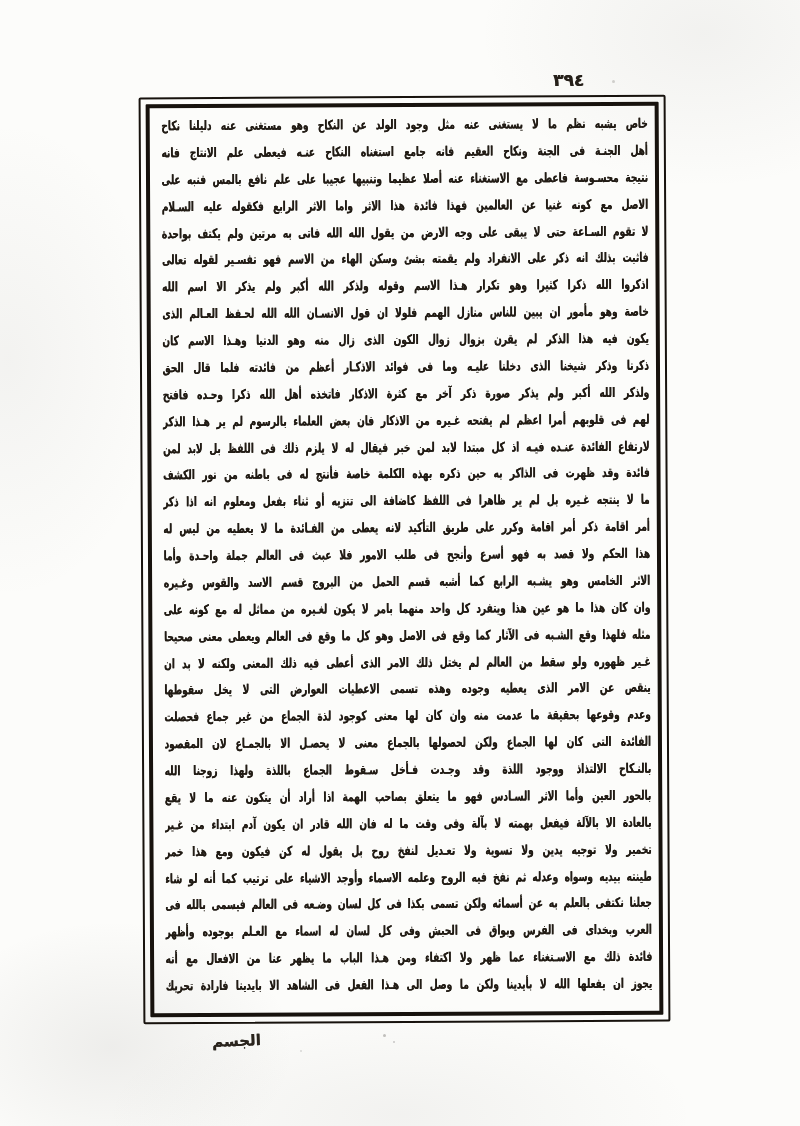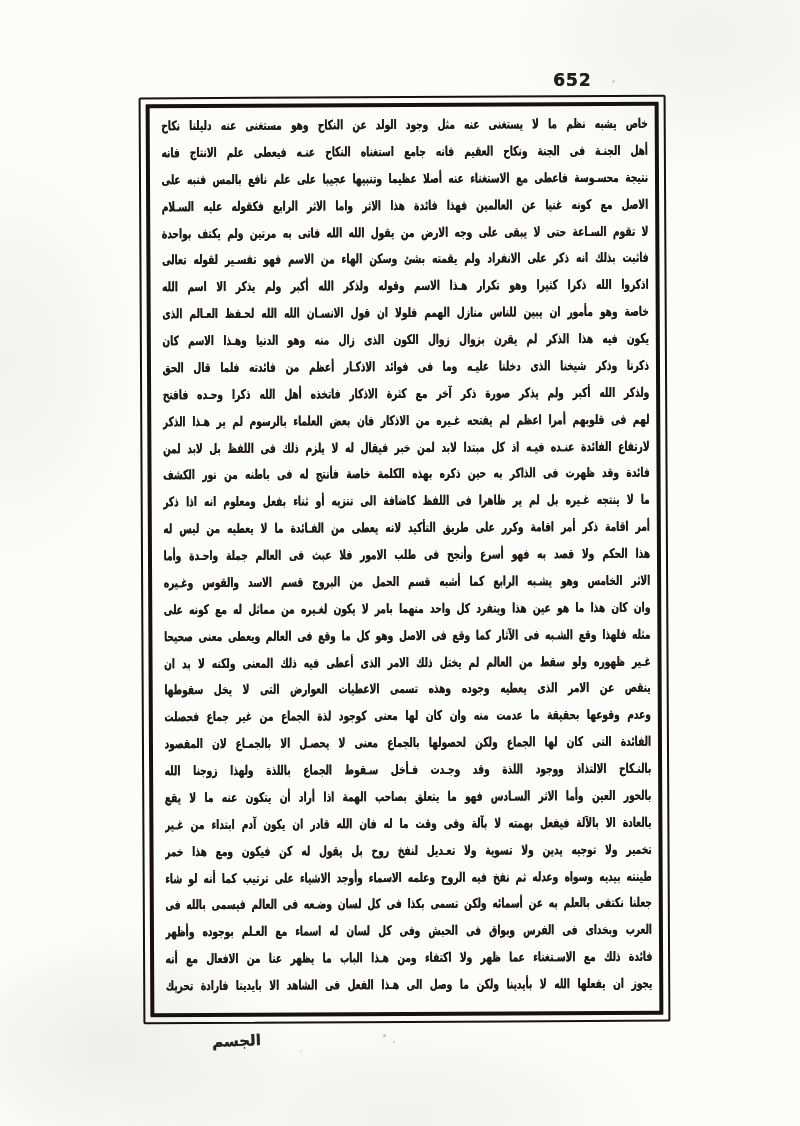--- a/index.html
+++ b/index.html
@@ -95,21 +95,21 @@
   .speck.s1 { left: 383px; top: 1034px; width: 3px; height: 3px; opacity: 0.35; }
   .speck.s2 { left: 393px; top: 1041px; width: 2px; height: 2px; opacity: 0.3; }
   .speck.s3 { left: 612px; top: 80px;  width: 3px; height: 3px; opacity: 0.25; }
   .speck.s4 { left: 300px; top: 1050px; width: 2px; height: 2px; opacity: 0.2; }
 </style>
 </head>
 <body>
 
 <div class="page">
 
-  <div class="page-number">652</div>
+  <div class="page-number">٣٩٤</div>
 
   <div class="frame-outer">
     <div class="frame-inner">
       <div class="textblock">
         <div class="line">خاص يشبه نظم ما لا يستغنى عنه مثل وجود الولد عن النكاح وهو مستغنى عنه دليلنا نكاح</div>
         <div class="line">أهل الجنـة فى الجنة ونكاح العقيم فانه جامع استغناه النكاح عنـه فيعطى علم الانتاج فانه</div>
         <div class="line">نتيجة محسـوسة فاعطى مع الاستغناء عنه أصلا عظيما وتنبيها عجيبا على علم نافع بالمس فنبه على</div>
         <div class="line">الاصل مع كونه غنيا عن العالمين فهذا فائدة هذا الاثر واما الاثر الرابع فكقوله عليه السـلام</div>
         <div class="line">لا تقوم السـاعة حتى لا يبقى على وجه الارض من يقول الله الله فاتى به مرتين ولم يكتف بواحدة</div>
         <div class="line">فاثبت بذلك انه ذكر على الانفراد ولم يقمته بشئ وسكن الهاء من الاسم فهو تفسـير لقوله تعالى</div>

